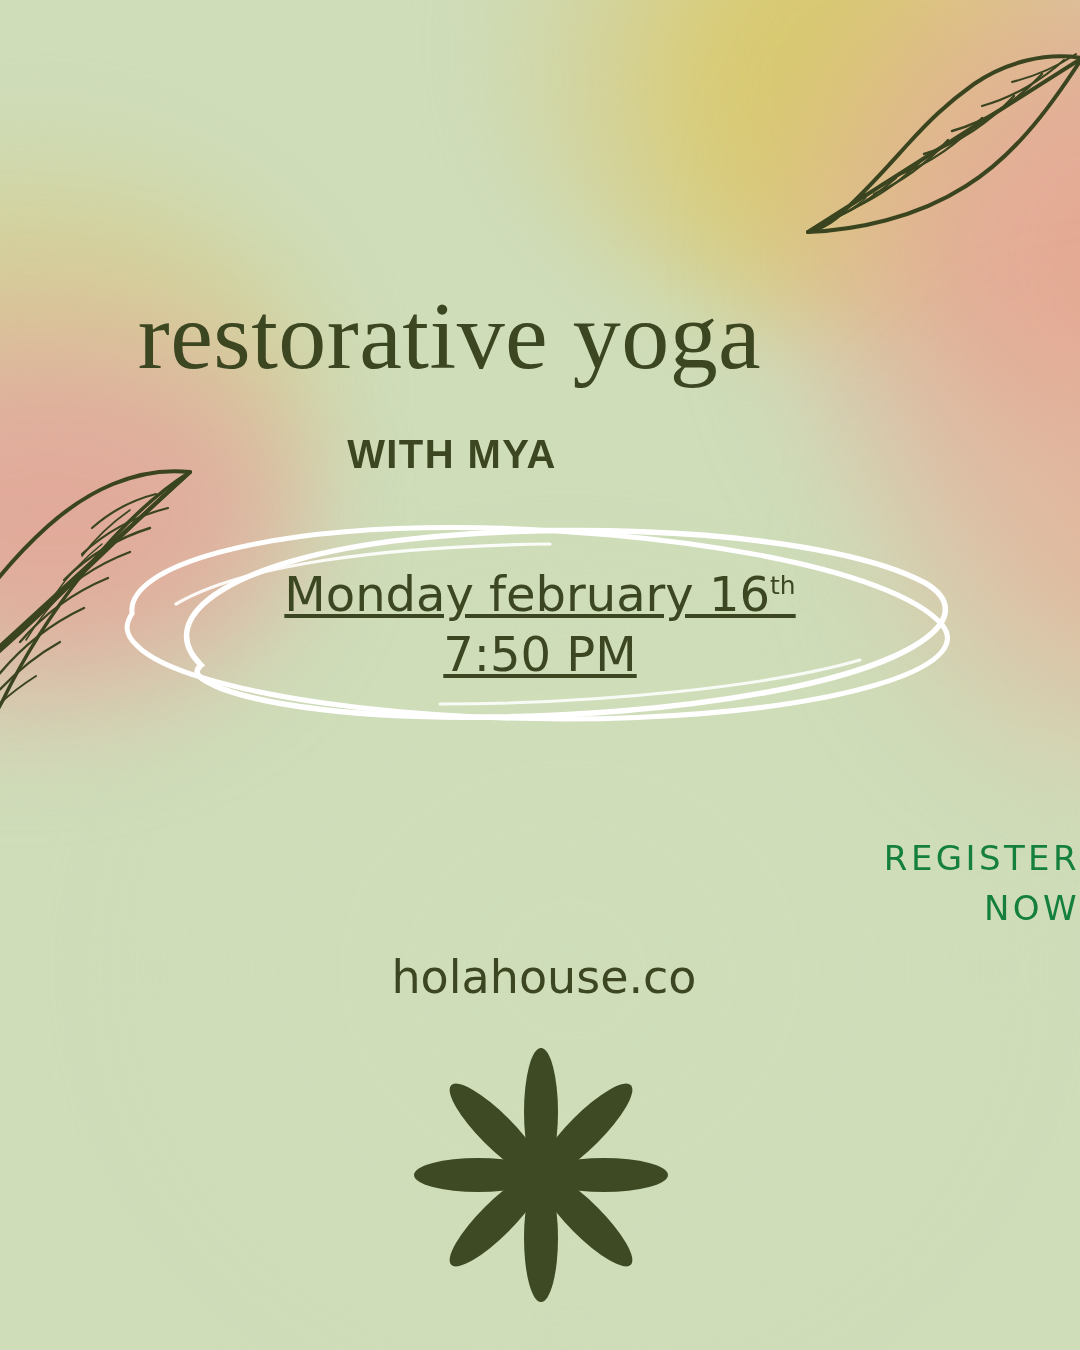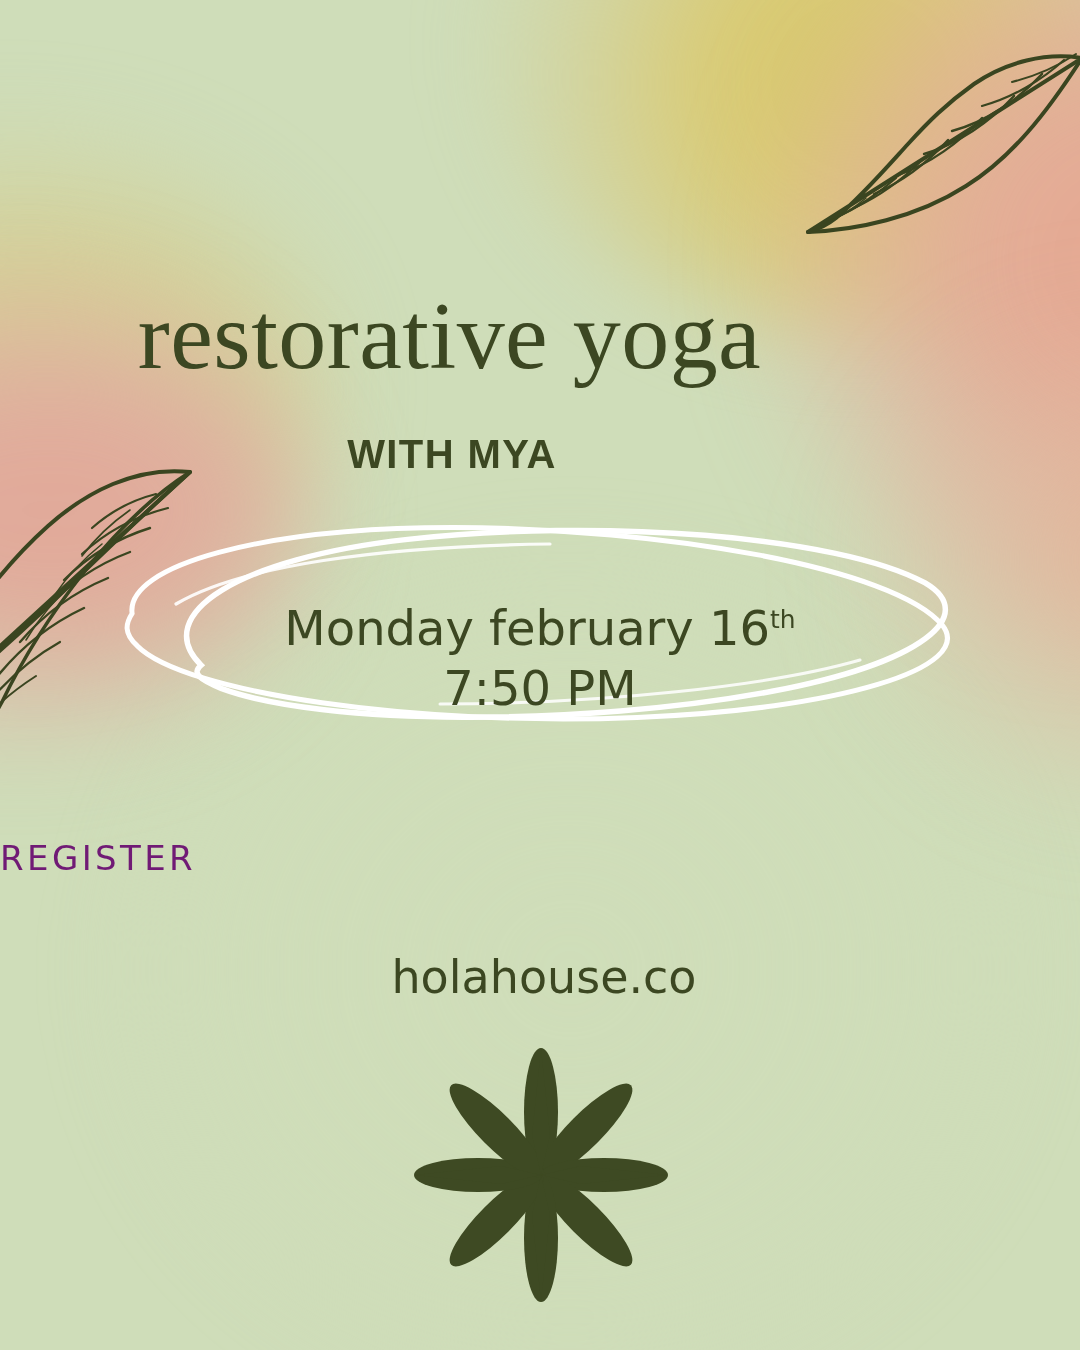--- a/index.html
+++ b/index.html
@@ -77,38 +77,39 @@
     position:absolute; left:0; top:432px; width:904px;
     text-align:center;
     font-family:"Liberation Sans", sans-serif;
     font-size:40px;
     font-weight:700;
     letter-spacing:0.035em;
     color:#3c4722;
   }
 
   #event-block {
-    position:absolute; left:0; top:598px; width:1080px;
+    position:absolute; left:0; top:564px; width:1080px;
     text-align:center;
     font-family:"DejaVu Sans", sans-serif;
     font-size:48px;
     line-height:1.26;
     color:#3c4722;
     font-weight:400;
+    text-decoration:underline;
   }
   #event-block sup { font-size:0.52em; vertical-align:super; line-height:0; }
 
   #register-block {
     position:absolute; left:0; top:834px; width:1080px;
-    text-align:left;
+    text-align:right;
     font-family:"DejaVu Sans", sans-serif;
     font-size:34px;
     line-height:1.46;
     letter-spacing:0.10em;
-    color:#701a75;
+    color:#15803d;
   }
 
   #website {
     position:absolute; left:0; top:950px; width:1080px;
     text-align:center;
     font-family:"DejaVu Sans", sans-serif;
     font-size:46px;
     color:#3c4722;
     padding-left:8px;
   }
@@ -190,20 +191,21 @@
 
   <div id="subhead">WITH MYA</div>
 
   <div id="event-block">
     <div><span>Monday february 16</span><sup>th</sup></div>
     <div>7:50 PM</div>
   </div>
 
   <div id="register-block">
     <div>REGISTER</div>
+    <div>NOW</div>
   </div>
 
   <div id="website">holahouse.co</div>
 
   <svg id="flower-mark" viewBox="0 0 260 260">
     <g fill="#3e4a23">
       <g transform="translate(130,130)">
         <ellipse cx="0" cy="-63" rx="17" ry="64" transform="rotate(0)"></ellipse>
         <ellipse cx="0" cy="-63" rx="17" ry="64" transform="rotate(45)"></ellipse>
         <ellipse cx="0" cy="-63" rx="17" ry="64" transform="rotate(90)"></ellipse>

